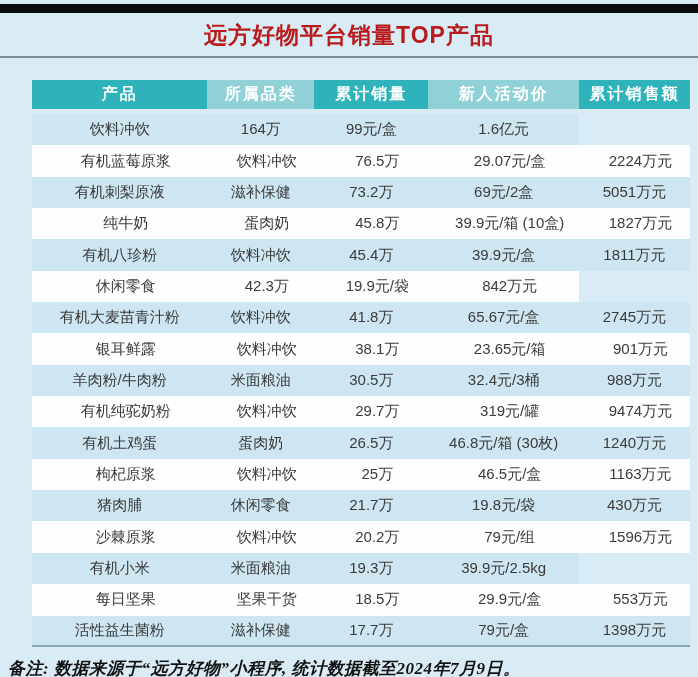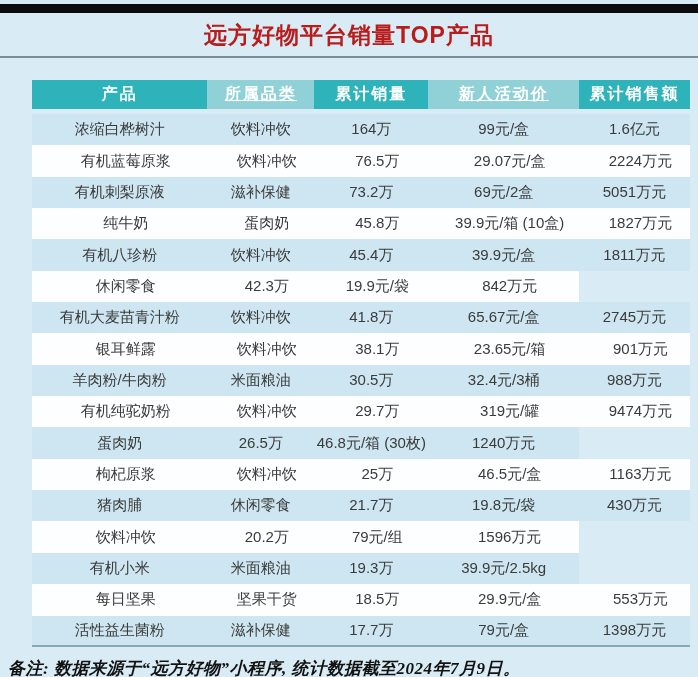--- a/index.html
+++ b/index.html
@@ -32,21 +32,21 @@
   .row.header{height:29px;margin-bottom:5px;}
   .cell{
     display:flex;align-items:center;justify-content:center;
     font-size:15px;color:var(--txt);
     white-space:nowrap;overflow:hidden;
   }
   .row.header .cell{
     font-size:16px;font-weight:bold;color:var(--htxt);letter-spacing:2px;
   }
   .row.header .cell.dark{background:var(--dark);}
-  .row.header .cell.light{background:var(--light);text-decoration:underline;}
+  .row.header .cell.light{background:var(--light);}
   .row.blue .cell{background:var(--rowblue);}
   .row.white .cell{background:var(--rowwhite);padding-left:12px;}
   #rows .row:last-child .cell{border-bottom:2px solid var(--bborder);}
   .footnote{
     margin:10px 8px 0 8px;
     font-family:"Liberation Serif","DejaVu Serif",serif;
     font-style:italic;font-weight:bold;
     font-size:17px;color:#121212;letter-spacing:0.5px;
   }
 </style>
@@ -60,21 +60,20 @@
   <div class="table">
     <div class="row header" id="header-row">
         <div class="cell dark">产品</div>
         <div class="cell light">所属品类</div>
         <div class="cell dark">累计销量</div>
         <div class="cell light">新人活动价</div>
         <div class="cell dark">累计销售额</div>
       </div>
     <div id="rows">
         <div class="row blue">
-          <div class="cell">浓缩白桦树汁</div>
           <div class="cell">饮料冲饮</div>
           <div class="cell">164万</div>
           <div class="cell">99元/盒</div>
           <div class="cell">1.6亿元</div>
         </div>
         <div class="row white">
           <div class="cell">有机蓝莓原浆</div>
           <div class="cell">饮料冲饮</div>
           <div class="cell">76.5万</div>
           <div class="cell">29.07元/盒</div>
@@ -129,40 +128,42 @@
           <div class="cell">988万元</div>
         </div>
         <div class="row white">
           <div class="cell">有机纯驼奶粉</div>
           <div class="cell">饮料冲饮</div>
           <div class="cell">29.7万</div>
           <div class="cell">319元/罐</div>
           <div class="cell">9474万元</div>
         </div>
         <div class="row blue">
+          <div class="cell">有机土鸡蛋</div>
           <div class="cell">蛋肉奶</div>
           <div class="cell">26.5万</div>
           <div class="cell">46.8元/箱 (30枚)</div>
           <div class="cell">1240万元</div>
         </div>
         <div class="row white">
           <div class="cell">枸杞原浆</div>
           <div class="cell">饮料冲饮</div>
           <div class="cell">25万</div>
           <div class="cell">46.5元/盒</div>
           <div class="cell">1163万元</div>
         </div>
         <div class="row blue">
           <div class="cell">猪肉脯</div>
           <div class="cell">休闲零食</div>
           <div class="cell">21.7万</div>
           <div class="cell">19.8元/袋</div>
           <div class="cell">430万元</div>
         </div>
         <div class="row white">
+          <div class="cell">沙棘原浆</div>
           <div class="cell">饮料冲饮</div>
           <div class="cell">20.2万</div>
           <div class="cell">79元/组</div>
           <div class="cell">1596万元</div>
         </div>
         <div class="row blue">
           <div class="cell">有机小米</div>
           <div class="cell">米面粮油</div>
           <div class="cell">19.3万</div>
           <div class="cell">39.9元/2.5kg</div>

